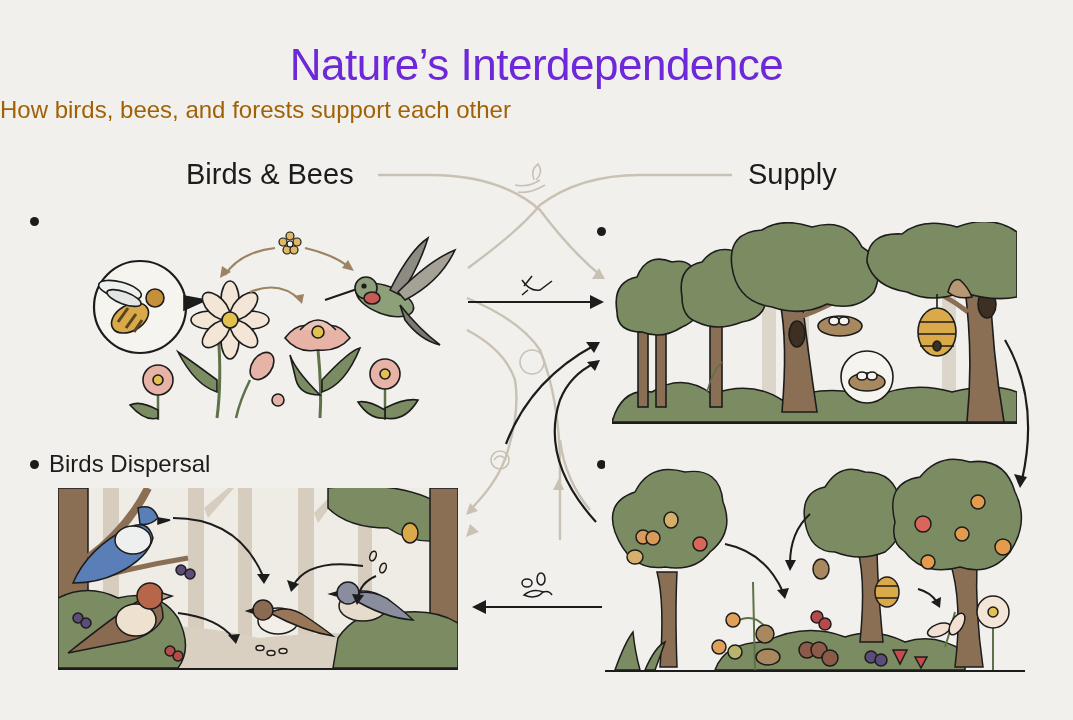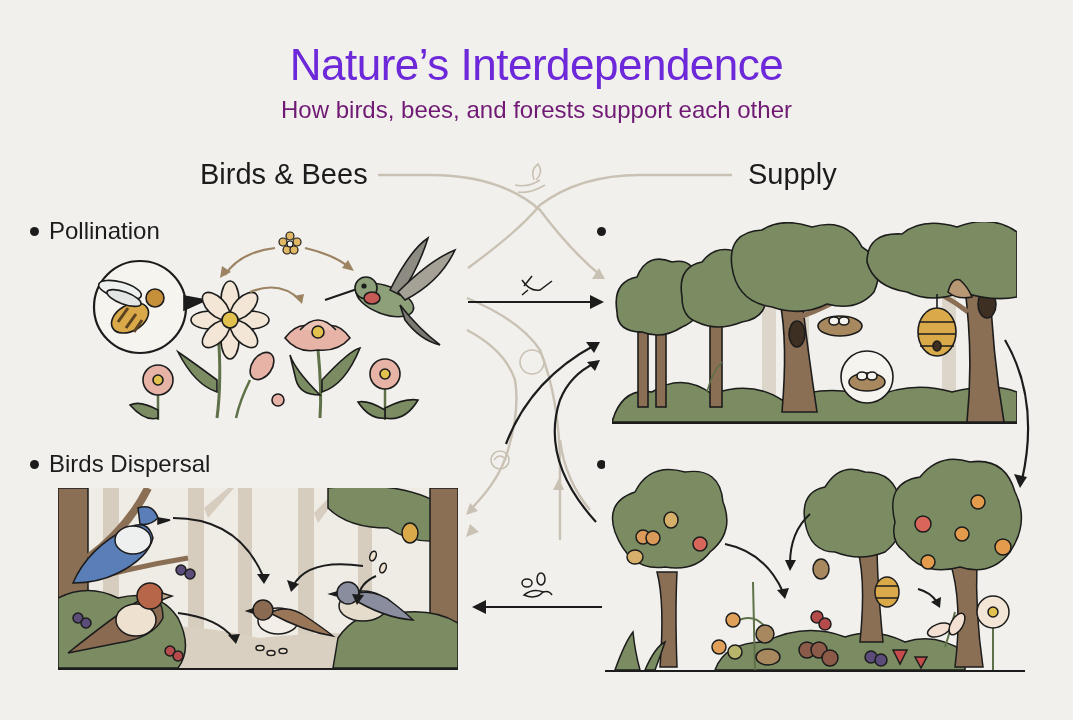--- a/index.html
+++ b/index.html
@@ -8,46 +8,45 @@
     background:#f1f0ec;
     font-family:"Liberation Sans", "DejaVu Sans", sans-serif;
     color:#1c1c1c;
     position:relative;
   }
   .title {
     position:absolute; left:0; right:0; top:40px; text-align:center;
     font-size:44px; font-weight:400; letter-spacing:-0.5px; color:#6d28d9;
   }
   .subtitle {
-    position:absolute; left:0; right:0; top:96px; text-align:center;
-    font-size:24px; color:#701a75;
+    position:absolute; left:0; right:0; top:96px; 
+    font-size:24px; color:#a16207;
   }
   .col-head {
     position:absolute; top:158px; font-size:29px; color:#1c1c1c;
   }
   .section-label {
     position:absolute; font-size:24px; color:#1c1c1c;
     display:flex; align-items:center; gap:10px;
   }
   .bullet { width:9px; height:9px; border-radius:50%; background:#1c1c1c; display:inline-block; }
   .panel { position:absolute; overflow:hidden; }
   svg.overlay { position:absolute; left:0; top:0; width:1073px; height:720px; pointer-events:none; }
 </style>
 </head>
 <body>
 
 <div class="title">Nature’s Interdependence</div>
 <div class="subtitle">How birds, bees, and forests support each other</div>
 
-<div class="col-head" style="left:200px;">Birds &amp; Bees</div>
+<div class="col-head" style="left:186px;">Birds &amp; Bees</div>
 <div class="col-head" style="left:748px;">Supply</div>
 
 <div class="section-label" style="left:30px; top:217px;">
   <span class="bullet"></span>
-  <span>Pollination</span>
 </div>
 <div class="section-label" style="left:597px; top:217px;">
   <span class="bullet"></span>
   <span>Habitat</span>
 </div>
 <div class="section-label" style="left:30px; top:450px;">
   <span class="bullet"></span>
   <span>Birds Dispersal</span>
 </div>
 <div class="section-label" style="left:597px; top:450px;">

